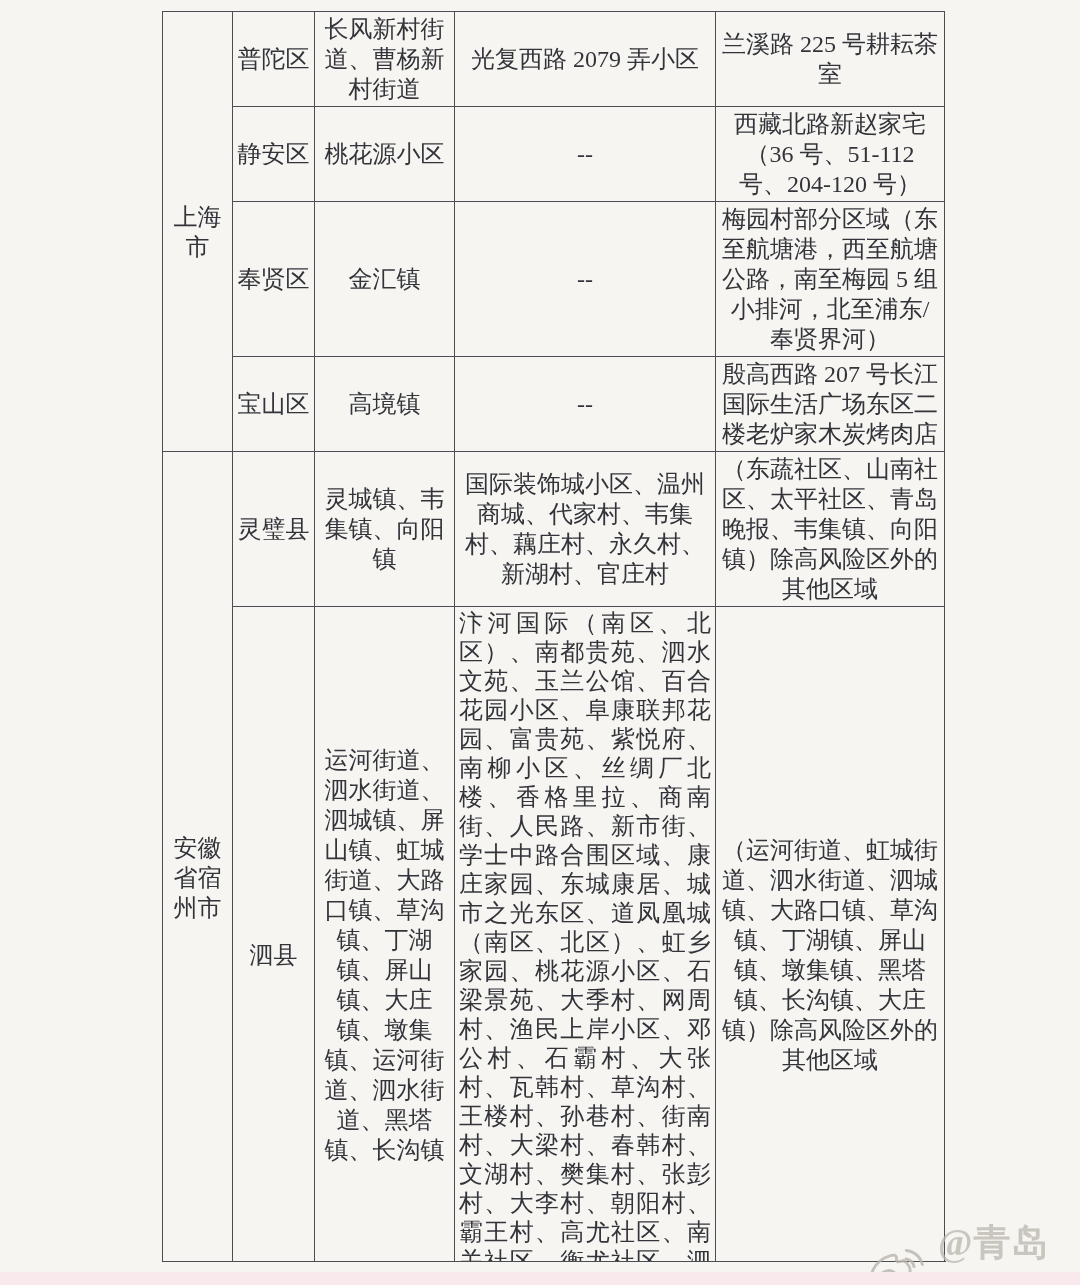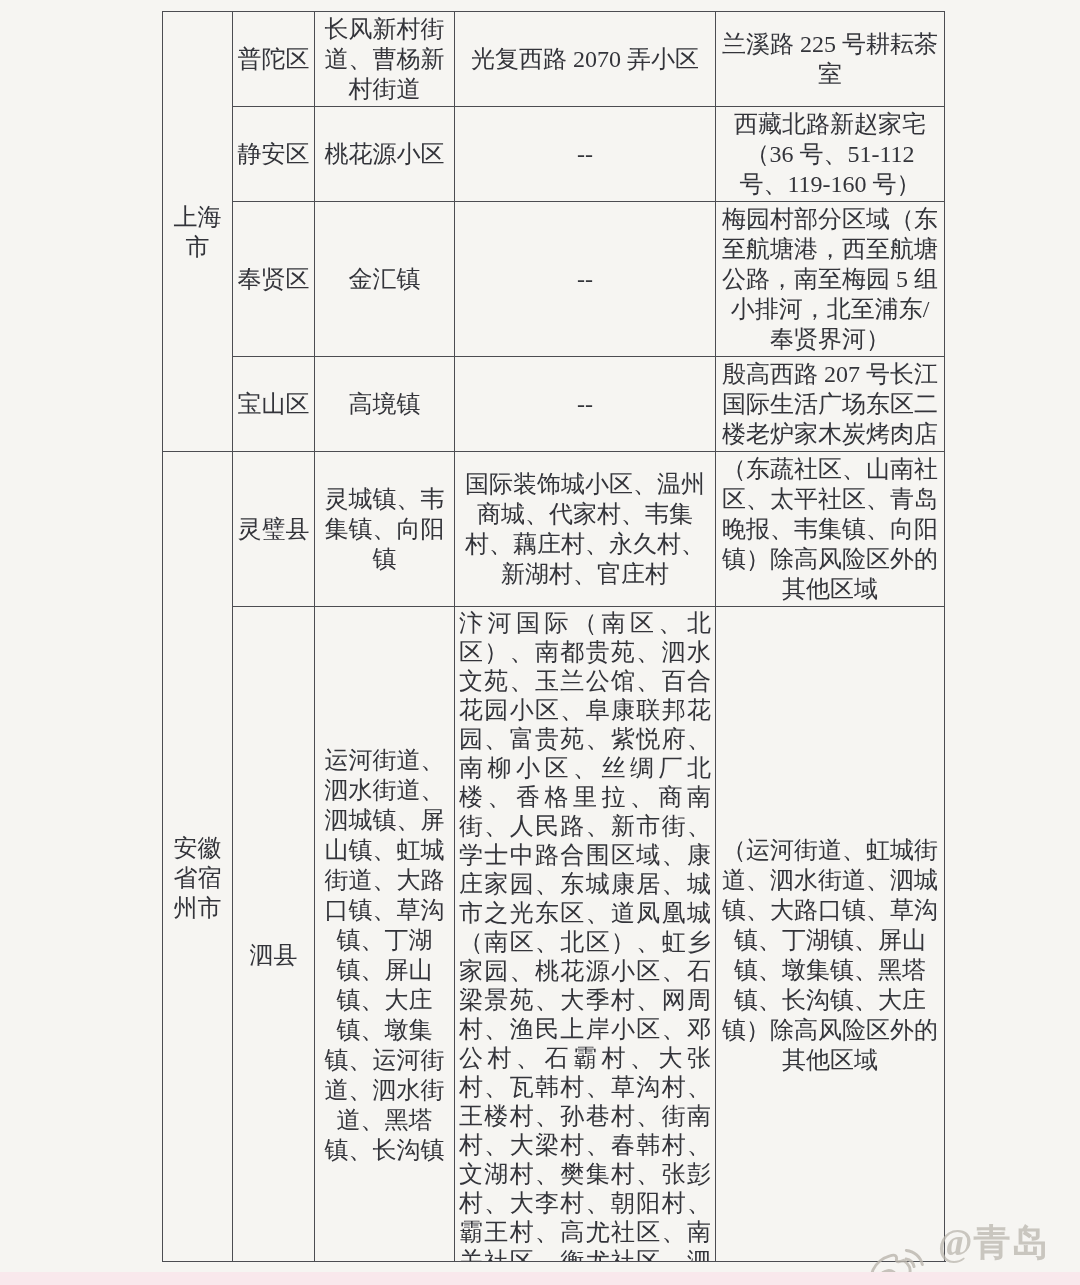--- a/index.html
+++ b/index.html
@@ -71,28 +71,28 @@
         <col class="c-district">
         <col class="c-streets">
         <col class="c-areas">
         <col class="c-other">
     </colgroup>
     <tbody>
       <tr class="r1">
         <td rowspan="4">上海市</td>
         <td>普陀区</td>
         <td class="just">长风新村街道、曹杨新村街道</td>
-        <td>光复西路 2070 弄小区</td>
+        <td>光复西路 2079 弄小区</td>
         <td>兰溪路 225 号耕耘茶室</td>
       </tr>
       <tr class="r2">
         <td>静安区</td>
         <td>桃花源小区</td>
         <td>--</td>
-        <td class="just">西藏北路新赵家宅（36 号、51-112 号、119-160 号）</td>
+        <td class="just">西藏北路新赵家宅（36 号、51-112 号、204-120 号）</td>
       </tr>
       <tr class="r3">
         <td>奉贤区</td>
         <td>金汇镇</td>
         <td>--</td>
         <td class="just">梅园村部分区域（东至航塘港，西至航塘公路，南至梅园 5 组小排河，北至浦东/奉贤界河）</td>
       </tr>
       <tr class="r4">
         <td>宝山区</td>
         <td>高境镇</td>

